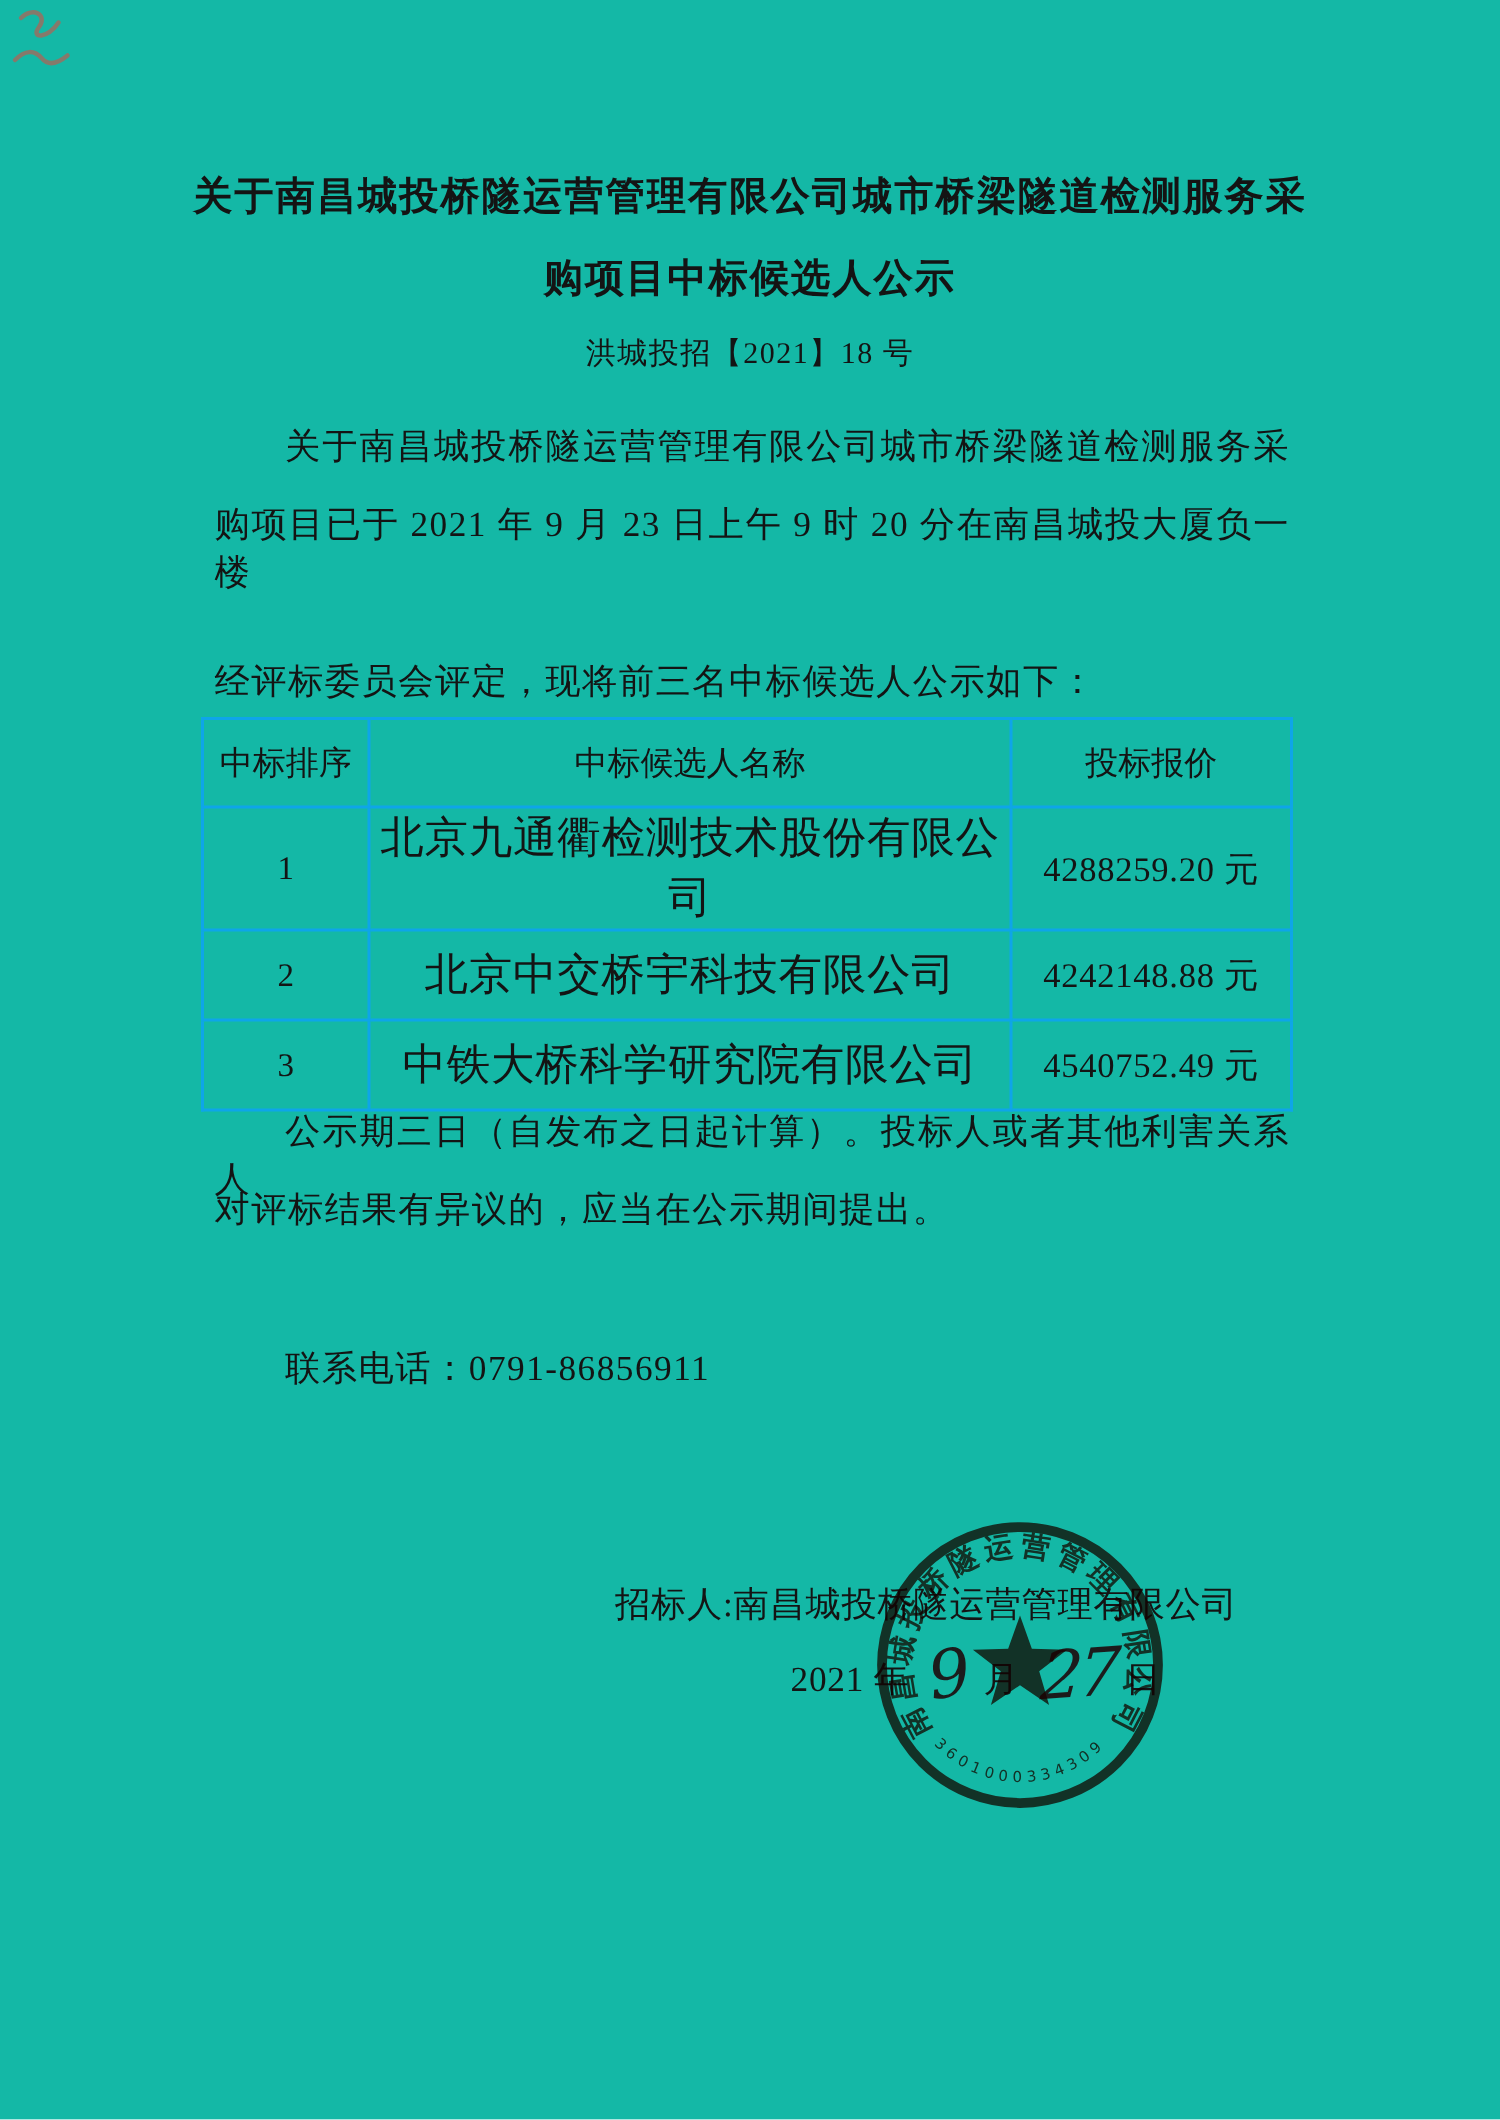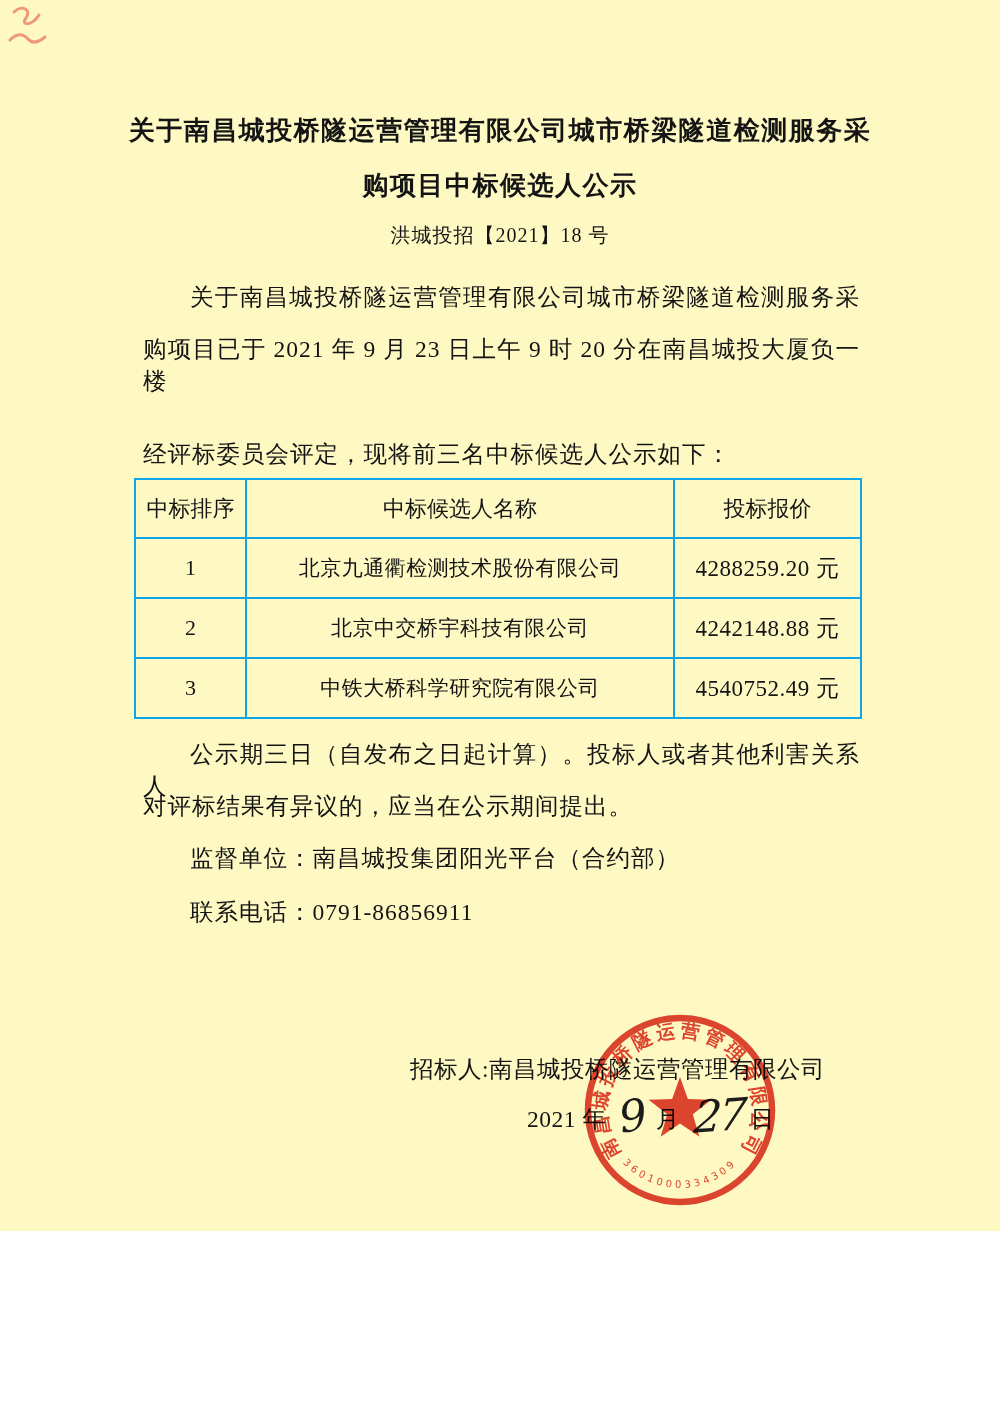--- a/index.html
+++ b/index.html
@@ -1,18 +1,18 @@
 <!DOCTYPE html>
 <html><head>
 <meta charset="utf-8">
 <style>
   html,body { margin:0; padding:0; background:#ffffff; }
   .page {
-    position:relative; width:1000px; height:1231px;
-    background:#fef9c3;
+    position:relative; width:1000px; height:1413px;
+    background:#14b8a6;
     font-family:"Liberation Serif","DejaVu Serif",serif;
     color:#141414; overflow:hidden;
   }
   .abs { position:absolute; }
   .title-line {
     left:0; right:0; text-align:center;
     font-size:26px; font-weight:bold; letter-spacing:1.5px;
   }
   .doc-number {
     left:0; right:0; text-align:center;
@@ -32,21 +32,21 @@
   }
   table.bid-table td, table.bid-table th {
     border:2px solid #0ea5e9; text-align:center; vertical-align:middle;
     font-weight:normal; padding:0 4px;
   }
   .col-rank { width:111px; }
   .col-name { width:428px; }
   .col-price{ width:187px; }
   tr.hdr  { height:59px; }
   tr.r    { height:60px; }
-  .cell-name { font-size:21px; letter-spacing:0.5px; }
+  .cell-name { font-size:29px; letter-spacing:0.5px; }
   .cell-price{ font-size:23px; letter-spacing:0.5px; }
   .sig-line { font-size:23.5px; letter-spacing:0.5px; white-space:nowrap; }
   .hand {
     display:inline-block; font-family:"DejaVu Serif",serif;
     font-style:italic; font-size:44px; line-height:0;
     position:relative; top:4px; color:#1c1c1c;
   }
   .hand.month { transform:rotate(-8deg); margin:0 2px 0 6px; }
   .hand.day   { transform:rotate(-4deg) skewX(-8deg); margin:0 0 0 8px; letter-spacing:-3px; }
   .seal-svg { mix-blend-mode:multiply; opacity:0.9; }
@@ -97,21 +97,20 @@
       <td>3</td>
       <td class="cell-name">中铁大桥科学研究院有限公司</td>
       <td class="cell-price">4540752.49 元</td>
     </tr>
   </tbody>
     </table>
 
   <div class="abs bodyline" style="top:790px;">对评标结果有异议的，应当在公示期间提出。</div>
   <div class="abs bodyline jline indent" style="top:738px;">公示期三日（自发布之日起计算）。投标人或者其他利害关系人</div>
 
-  <div class="abs bodyline indent" style="top:842px;">监督单位：南昌城投集团阳光平台（合约部）</div>
   <div class="abs bodyline indent" style="top:896px;">联系电话：0791-86856911</div>
 
   <div class="abs sig-line" style="left:410px; top:1053px;">招标人:南昌城投桥隧运营管理有限公司</div>
 
   <div class="abs sig-line" style="left:527px; top:1103px;">
     <span>2021 年</span>
     <span class="hand month">9</span>
     <span>月</span>
     <span class="hand day">27</span>
     <span>日</span>

